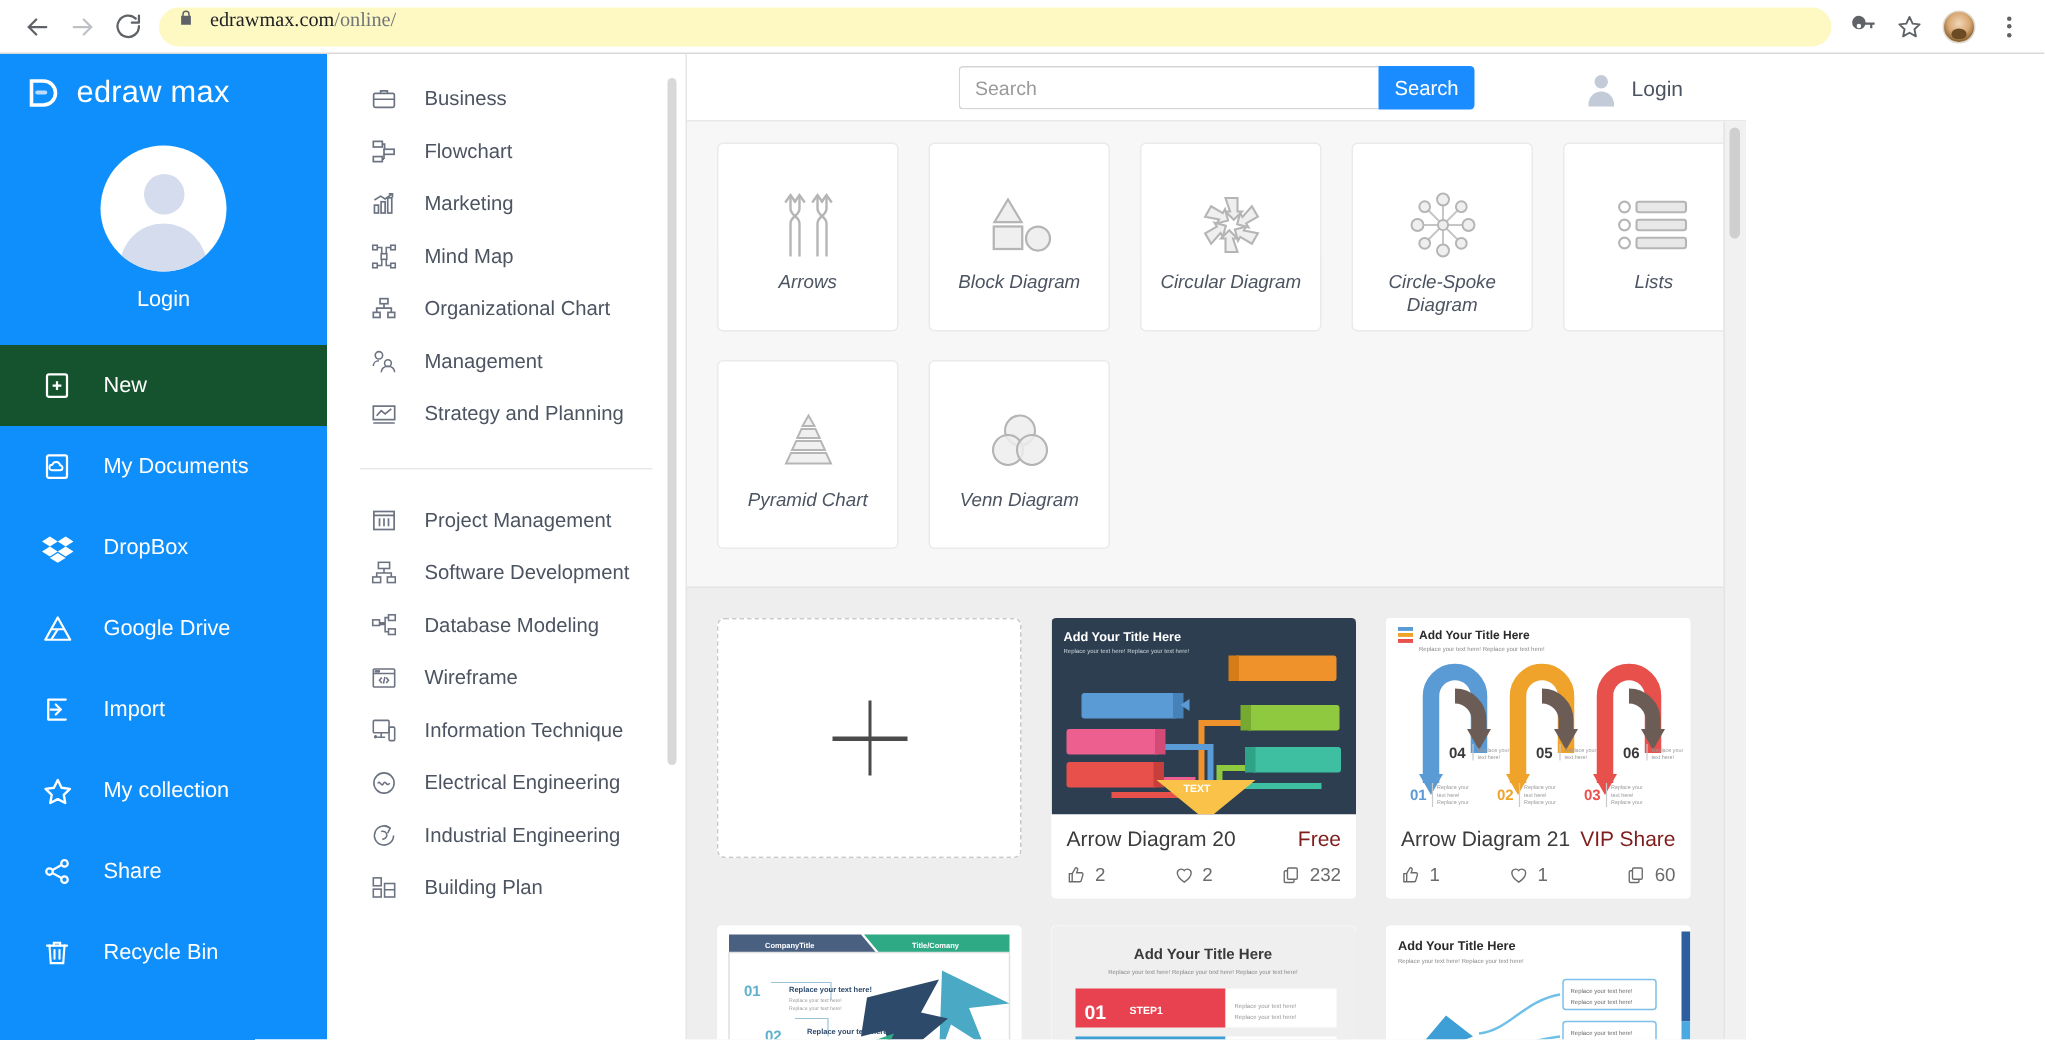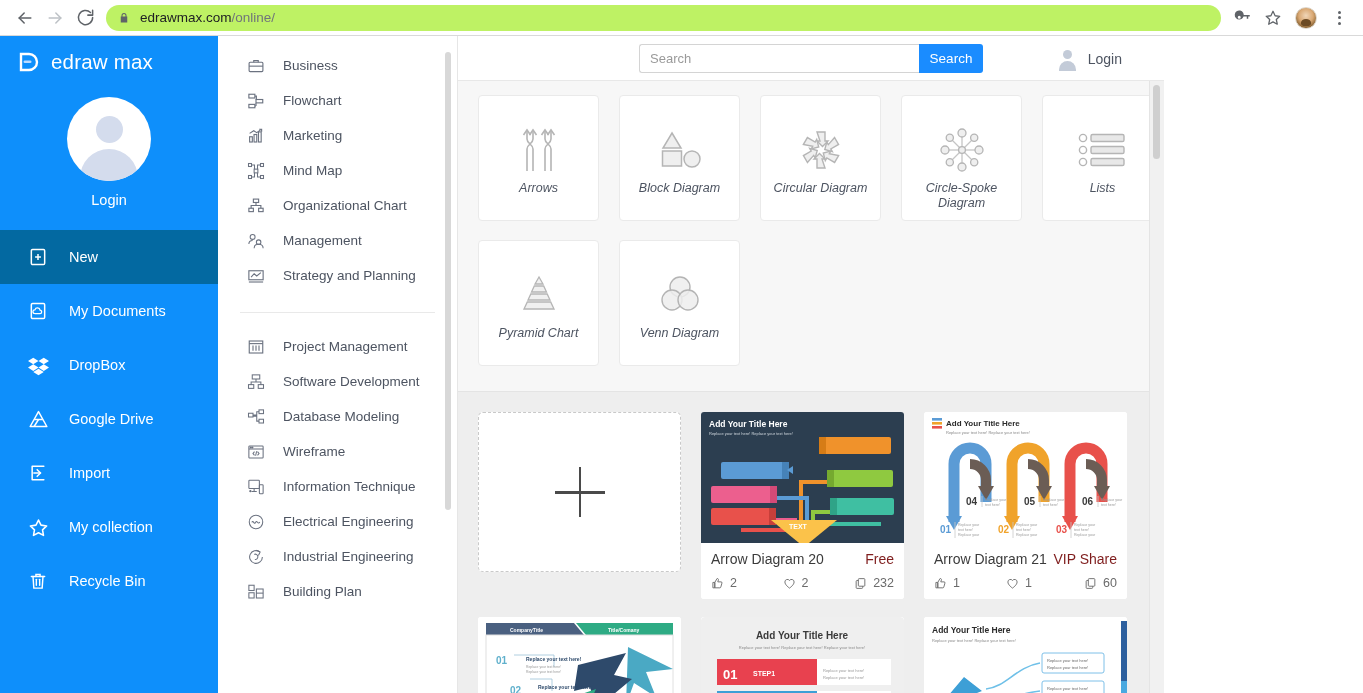--- a/index.html
+++ b/index.html
@@ -20,26 +20,27 @@
     position: relative;
   }
   .nav-btn {
     width: 30px; height: 30px;
     display: flex; align-items: center; justify-content: center;
     color: #5f6368; flex: none;
   }
   .nav-btn.disabled { color: #bdc1c6; }
   .urlbar {
     flex: 1; height: 26px;
-    background: #bef264;
+    background: #fef9c3;
     border-radius: 13px;
-    display: flex; align-items: center;
+    display: flex; align-items: flex-start;
     margin: 0 8px 0 6px;
     padding: 0 12px;
     min-width: 0;
+    font-family: Liberation Serif, serif;
   }
   .lock-icon { margin-right: 10px; display:flex; align-items:center; color:#5f6368; }
   .url-text {
     font-size: 13.5px; color: #202124;
     white-space: nowrap; overflow: hidden;
   }
   .url-text .path { color: #70757a; }
   .chrome-right { display: flex; align-items: center; gap: 2px; flex: none; }
   .icon-btn {
     width: 28px; height: 28px;
@@ -91,21 +92,21 @@
     left: 13px; top: 52px;
   }
   .account-label { font-size: 14.5px; margin-top: 11px; }
 
   .nav-list { display: flex; flex-direction: column; }
   .nav-item {
     height: 54px; display: flex; align-items: center;
     padding-left: 27px; gap: 20px;
     font-size: 14.5px; color: #ffffff;
   }
-  .nav-item.active { background: #0369a1; }
+  .nav-item.active { background: #14532d; }
   .nav-ico { width: 22px; height: 22px; flex: none; display: flex; align-items: center; justify-content: center; }
 
   
   .catpanel {
     width: 240px; flex: none;
     background: #ffffff;
     border-right: 1px solid #e6e6e6;
     position: relative;
     padding-top: 12px;
     overflow: hidden;
@@ -357,20 +358,32 @@
       <div class="nav-item">
         <span class="nav-ico">
           <svg width="21" height="21" viewBox="0 0 24 24" fill="none" stroke="#fff" stroke-width="1.8" stroke-linejoin="round">
               <polygon points="12 3.5 14.9 9.3 21.3 10.2 16.6 14.7 17.7 21 12 18 6.3 21 7.4 14.7 2.7 10.2 9.1 9.3"></polygon>
             </svg>
         </span>
         <span>My collection</span>
       </div>
       <div class="nav-item">
         <span class="nav-ico">
+          <svg width="20" height="20" viewBox="0 0 24 24" fill="none" stroke="#fff" stroke-width="1.8">
+              <circle cx="18" cy="5.5" r="2.6"></circle>
+              <circle cx="6" cy="12" r="2.6"></circle>
+              <circle cx="18" cy="18.5" r="2.6"></circle>
+              <line x1="8.4" y1="10.8" x2="15.6" y2="6.8"></line>
+              <line x1="8.4" y1="13.3" x2="15.6" y2="17.2"></line>
+            </svg>
+        </span>
+        <span>Share</span>
+      </div>
+      <div class="nav-item">
+        <span class="nav-ico">
           <svg width="20" height="20" viewBox="0 0 24 24" fill="none" stroke="#fff" stroke-width="1.7" stroke-linecap="round">
               <path d="M4 6.5h16"></path>
               <path d="M9.5 6.5V4.2h5v2.3"></path>
               <path d="M6 6.5l1 14h10l1-14"></path>
               <line x1="10" y1="10" x2="10" y2="17"></line>
               <line x1="14" y1="10" x2="14" y2="17"></line>
             </svg>
         </span>
         <span>Recycle Bin</span>
       </div>

